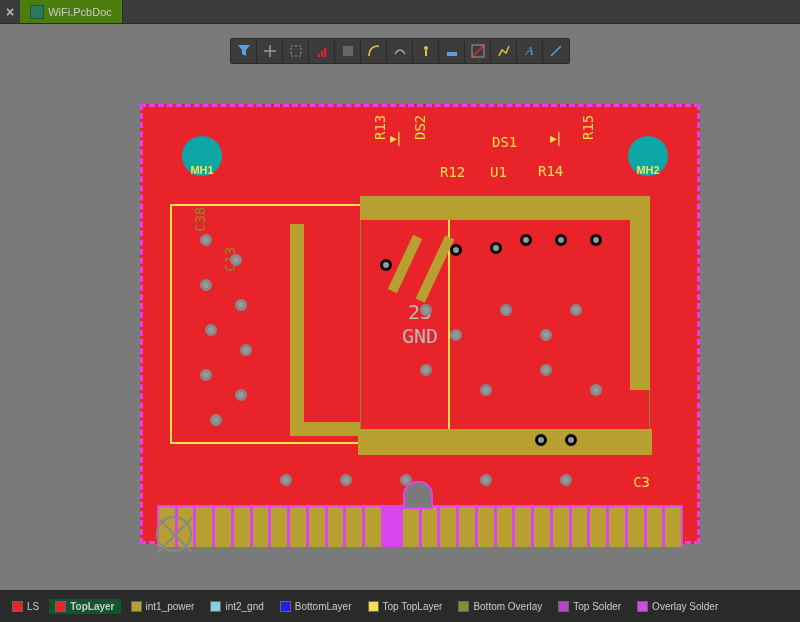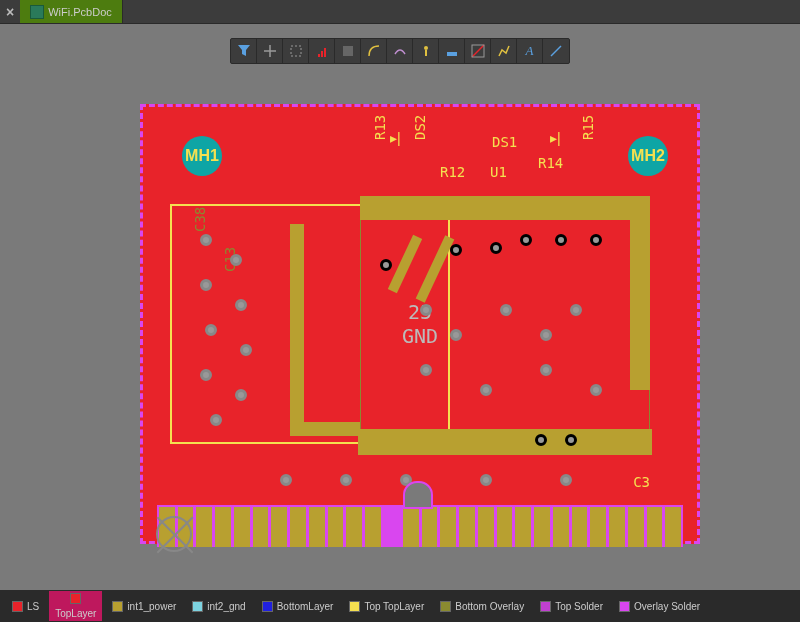--- a/index.html
+++ b/index.html
@@ -69,22 +69,22 @@
   background: #b8a030;
 }
 .via {
   position: absolute; width: 12px; height: 12px;
   background: #999; border: 3px solid #888;
   border-radius: 50%;
 }
 .mount-hole {
   position: absolute; width: 40px; height: 40px;
   background: #0ea5a5; border-radius: 50%;
-  display: flex; align-items: center; justify-content: center;
-  color: #f5e050; font-size: 16px; font-weight: bold;
+  display: flex; align-items: flex-end; justify-content: center;
+  color: #f5e050; font-size: 11px; font-weight: bold;
 }
 .center-label {
   position: absolute; left: 50%; top: 50%;
   transform: translate(-50%, -50%);
   color: #bbb; font-size: 20px; text-align: center;
   font-family: monospace;
 }
 .origin-marker {
   position: absolute; left: 156px; bottom: 48px;
   width: 36px; height: 36px;
@@ -123,21 +123,21 @@
   position: absolute; bottom: 0; left: 0; right: 0;
   height: 32px; background: #2a2a2a;
   display: flex; align-items: center;
   padding-left: 6px; gap: 4px;
   font-size: 10px;
 }
 .layer-item {
   display: flex; align-items: center; gap: 4px;
   padding: 2px 6px; cursor: pointer;
 }
-.layer-item.active { background: #be185d; font-weight: normal; flex-direction: column; }
+.layer-item.active { background: #14532d; font-weight: bold; }
 .layer-swatch {
   width: 11px; height: 11px;
   border: 1px solid #666;
 }
 </style>
 </head>
 <body>
 
 <div class="tab-bar">
   <span class="tab-close">×</span>
@@ -241,21 +241,21 @@
     <div class="gold-pad" style="left:150px;top:120px;width:14px;height:200px"></div>
     <div class="gold-pad" style="left:150px;top:318px;width:70px;height:14px"></div>
     <div class="gold-pad" style="left:260px;top:130px;width:10px;height:60px;transform:rotate(25deg)"></div>
     <div class="gold-pad" style="left:290px;top:130px;width:10px;height:70px;transform:rotate(25deg)"></div>
 
     <div class="silk-text" style="left:240px;top:28px;transform:rotate(-90deg);transform-origin:left">R13</div>
     <div class="silk-text" style="left:280px;top:28px;transform:rotate(-90deg);transform-origin:left">DS2</div>
     <div class="silk-text" style="left:300px;top:60px">R12</div>
     <div class="silk-text" style="left:350px;top:60px">U1</div>
     <div class="silk-text" style="left:352px;top:30px">DS1</div>
-    <div class="silk-text" style="left:398px;top:51px">R14</div>
+    <div class="silk-text" style="left:398px;top:59px">R14</div>
     <div class="silk-text" style="left:448px;top:28px;transform:rotate(-90deg);transform-origin:left">R15</div>
     <div class="silk-text" style="left:60px;top:120px;transform:rotate(-90deg);transform-origin:left;color:#8a8a30">C38</div>
     <div class="silk-text" style="left:90px;top:160px;transform:rotate(-90deg);transform-origin:left;color:#8a8a30">C13</div>
     <div class="silk-text" style="right:50px;top:370px">C3</div>
 
     <div style="position:absolute;left:250px;top:26px;color:#f5e050;font-size:14px">▸|</div>
     <div style="position:absolute;left:410px;top:26px;color:#f5e050;font-size:14px">▸|</div>
 
     <div class="center-label"><span style="white-space:pre">25
 GND</span></div>

